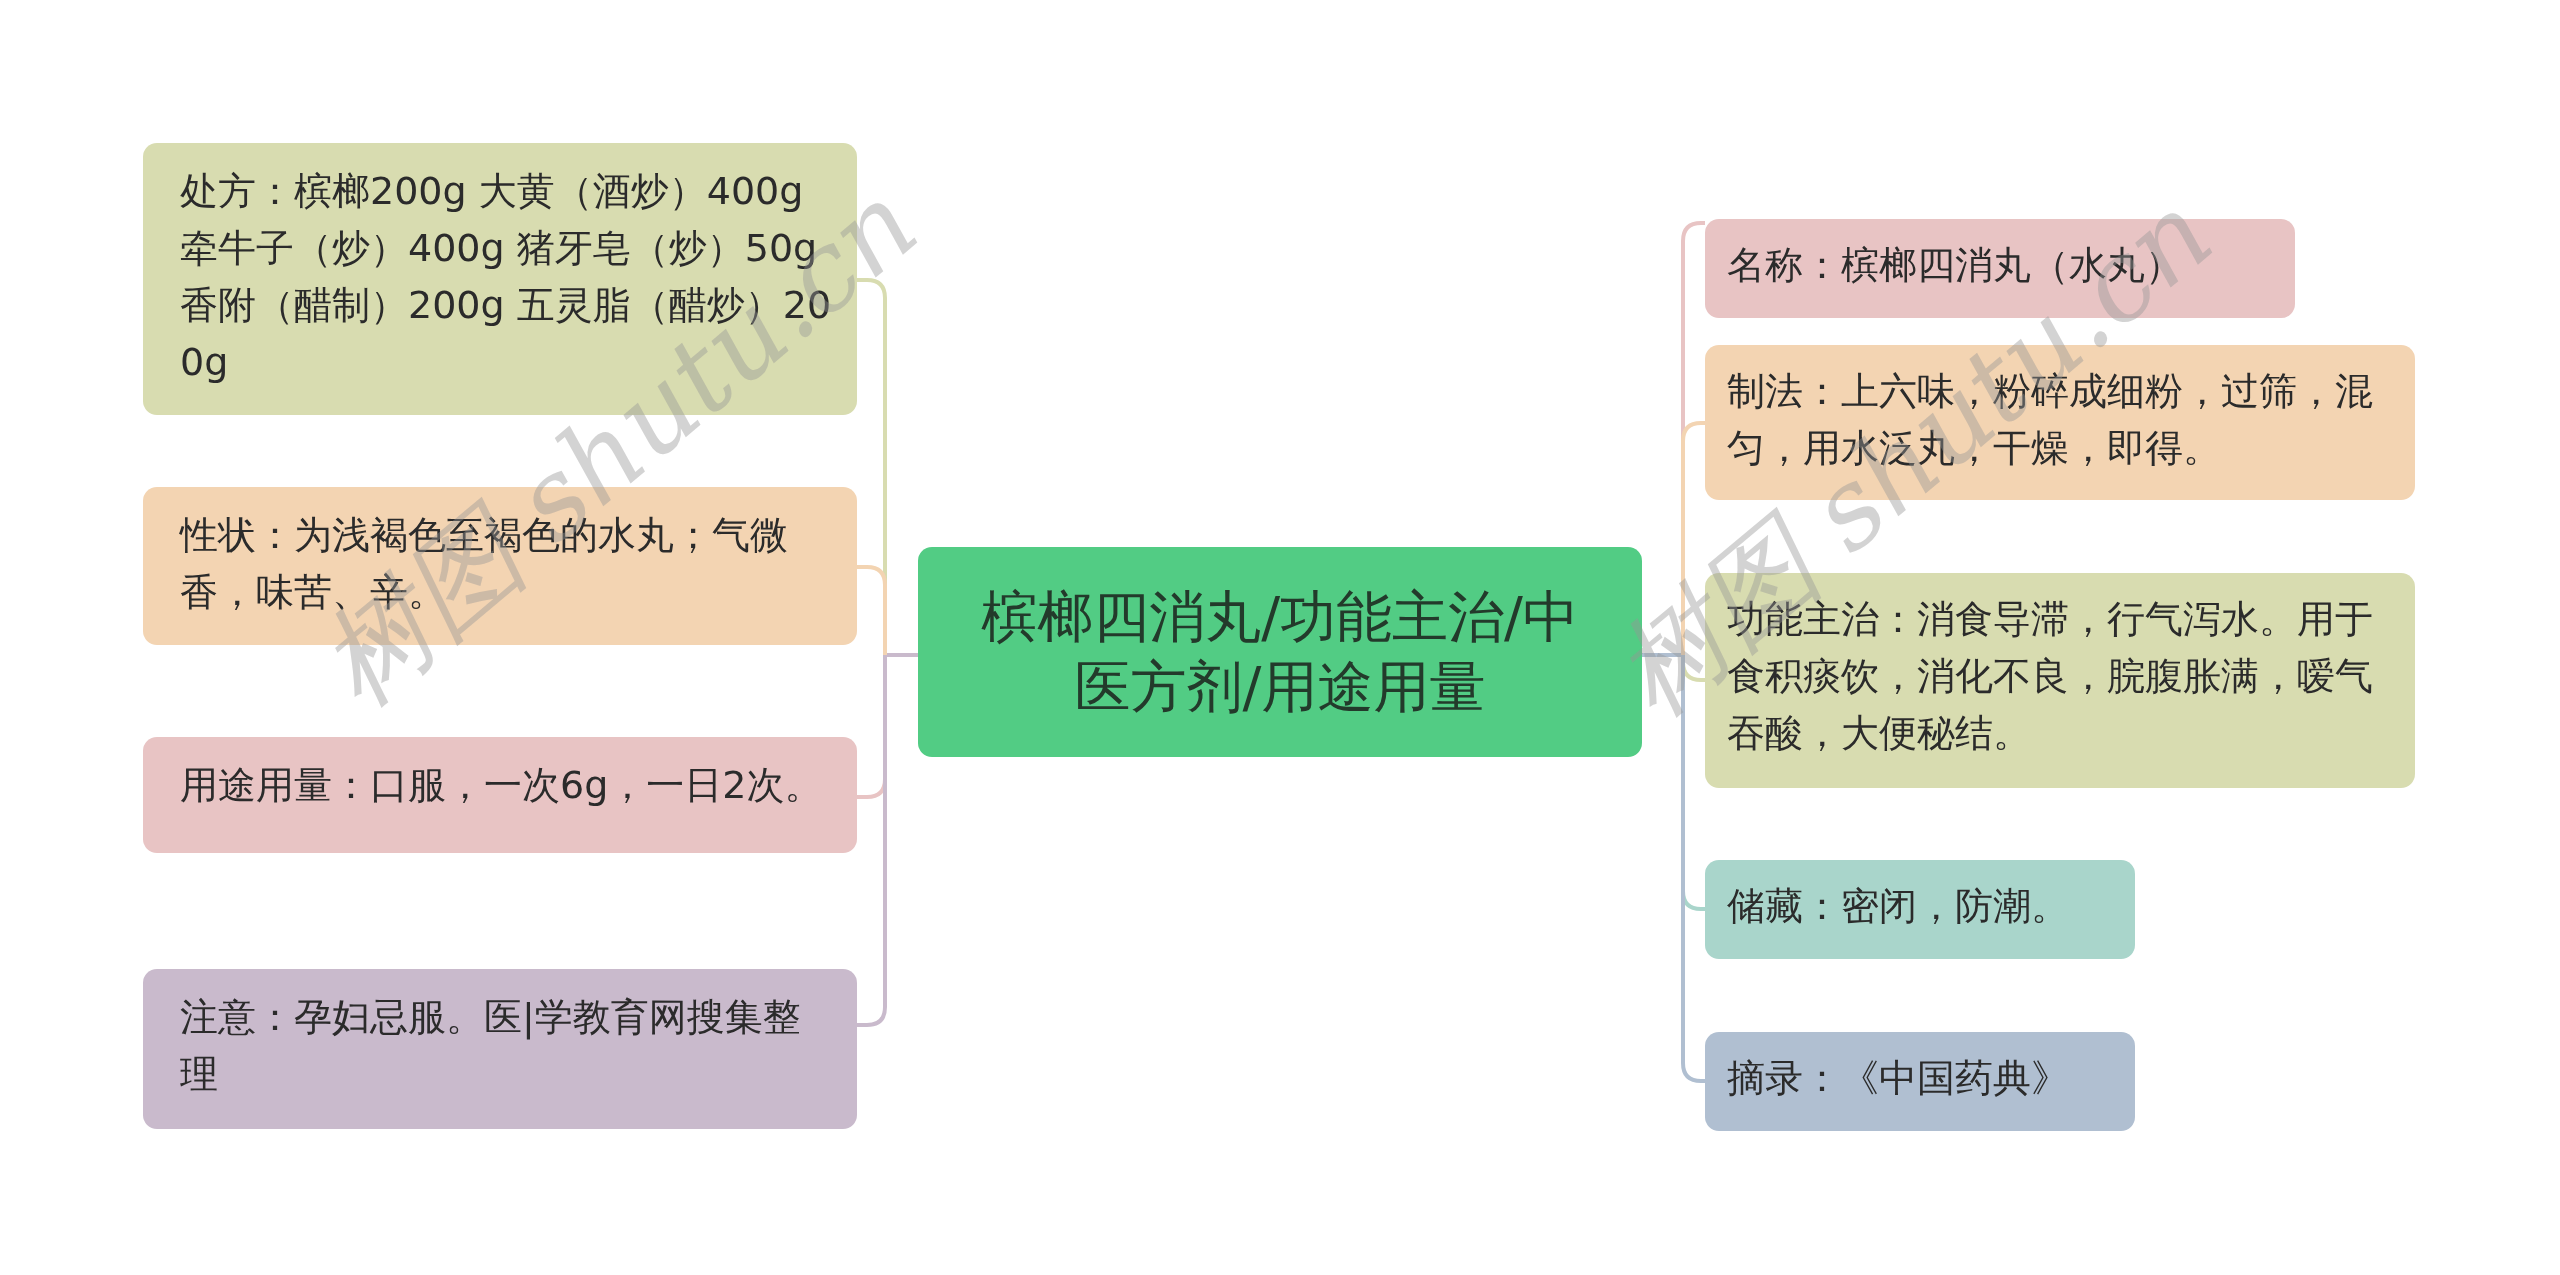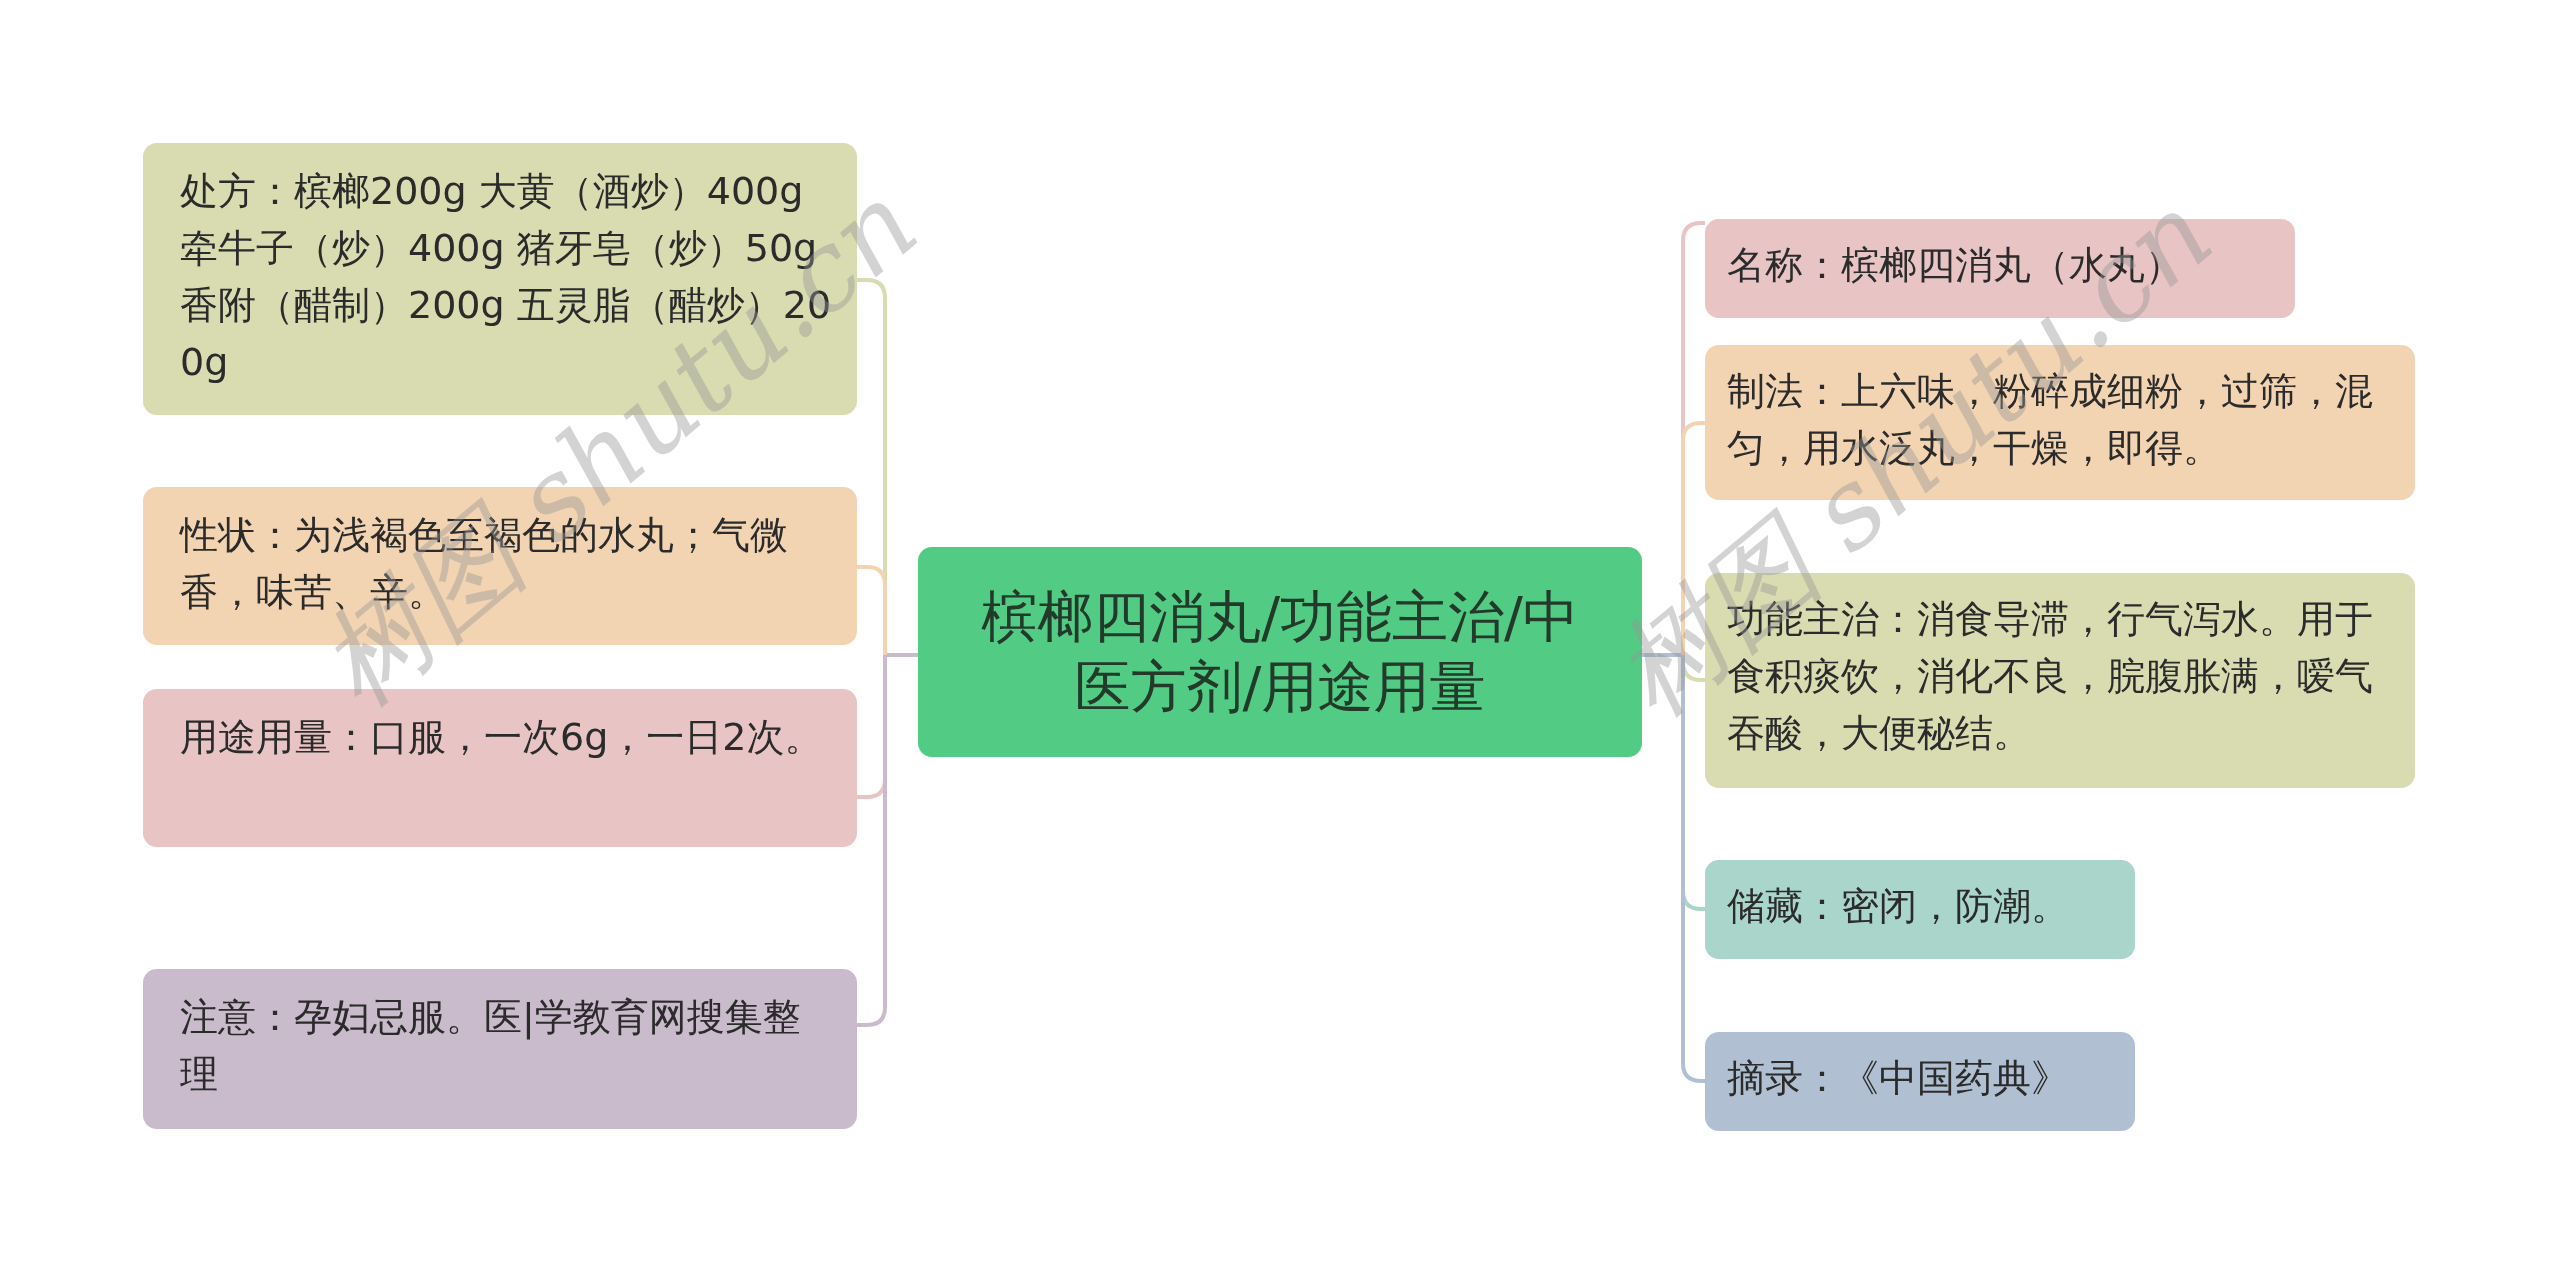--- a/index.html
+++ b/index.html
@@ -57,21 +57,21 @@
   </svg>
 
   <div class="node left" style="left:143px; top:143px; width:714px; height:272px; background:#d8dcb0;">
     <span>处方：槟榔200g 大黄（酒炒）400g 牵牛子（炒）400g 猪牙皂（炒）50g 香附（醋制）200g 五灵脂（醋炒）200g</span>
   </div>
 
   <div class="node left" style="left:143px; top:487px; width:714px; height:158px; background:#f3d4b2;">
     <span>性状：为浅褐色至褐色的水丸；气微香，味苦、辛。</span>
   </div>
 
-  <div class="node left" style="left:143px; top:689px; width:714px; height:158px; background:#e8c4c4;">
+  <div class="node left" style="left:143px; top:737px; width:714px; height:116px; background:#e8c4c4;">
     <span>用途用量：口服，一次6g，一日2次。</span>
   </div>
 
   <div class="node left" style="left:143px; top:945px; width:714px; height:160px; background:#c9bacc;margin-top:24px;">
     <span>注意：孕妇忌服。医|学教育网搜集整理</span>
   </div>
 
   <div class="node center" style="left:918px; top:547px; width:724px; height:210px; background:#52cc84;">
     <span>槟榔四消丸/功能主治/中医方剂/用途用量</span>
   </div>

